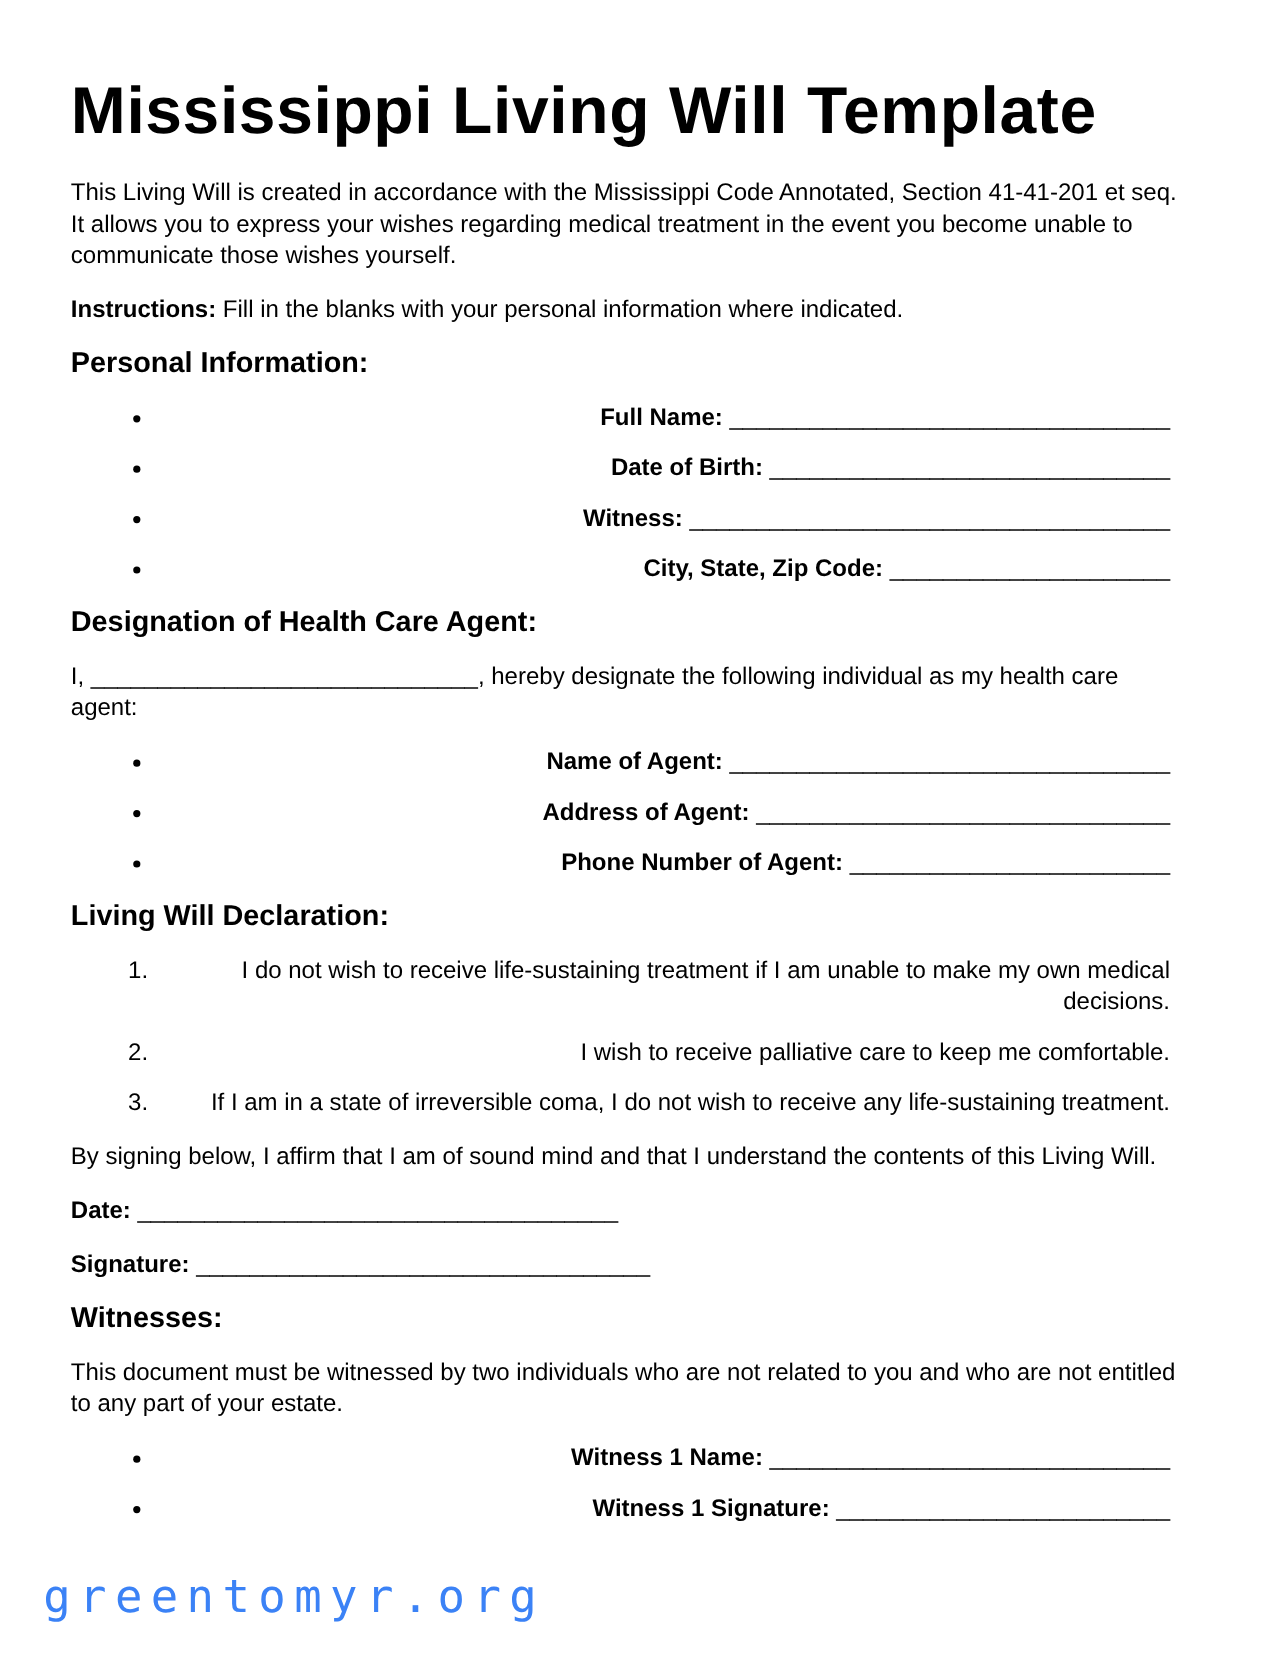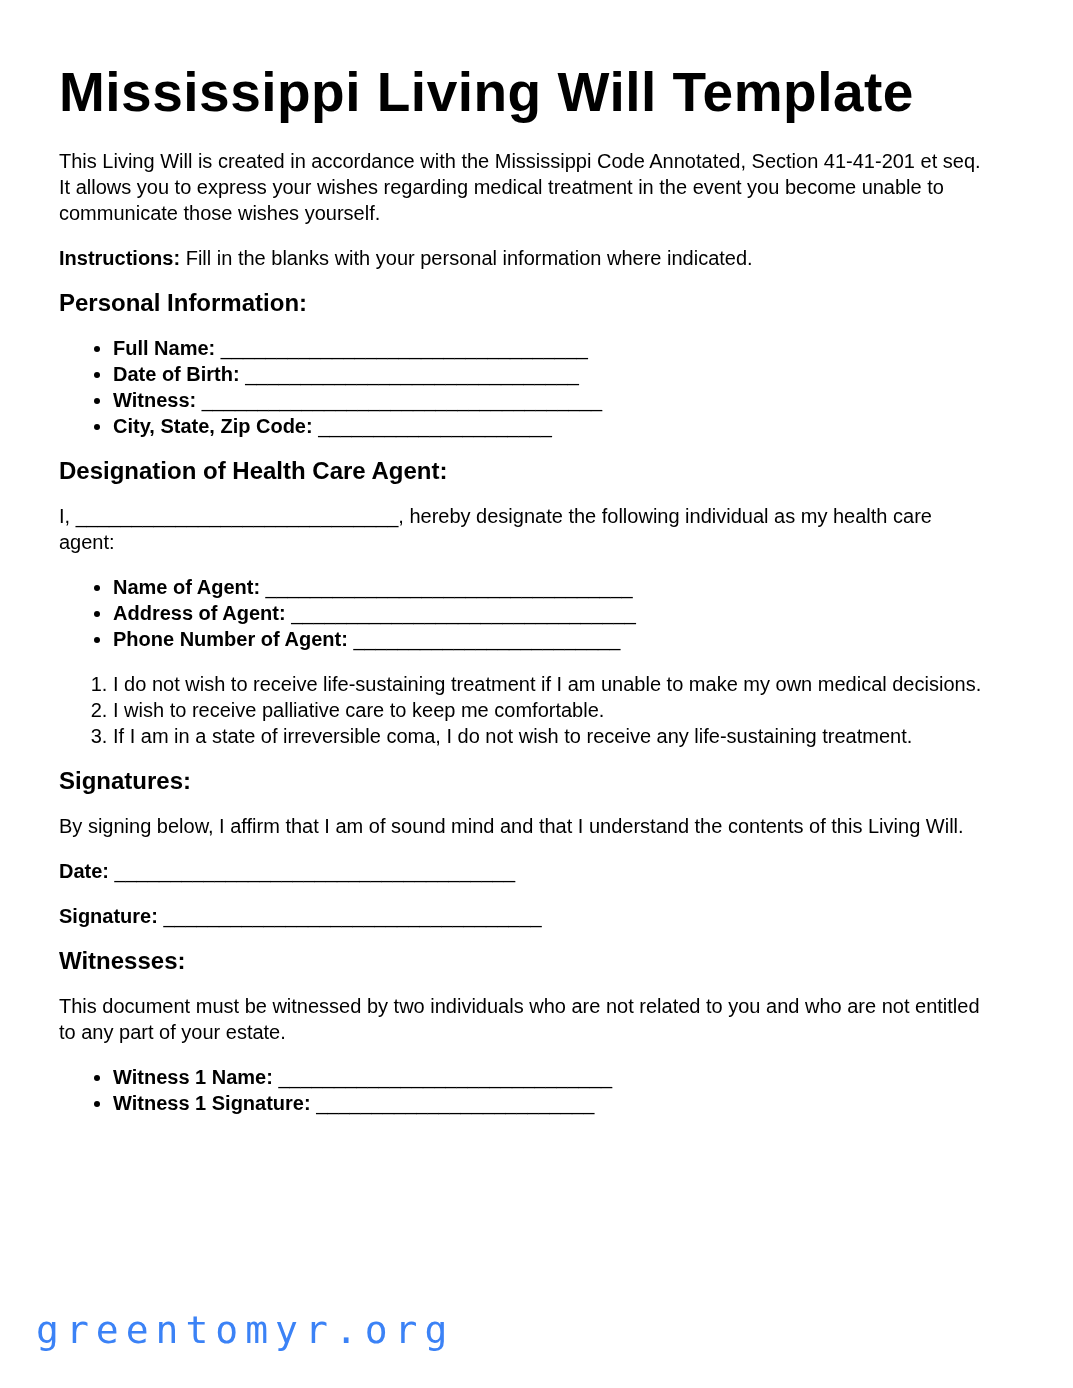--- a/index.html
+++ b/index.html
@@ -24,21 +24,21 @@
     margin: 0 0 30px 0;
   }
   h2 {
     font-size: 24px;
     line-height: 26px;
     font-weight: bold;
     margin: 0 0 19px 0;
   }
   p { margin: 0 0 19px 0; }
   ul, ol { margin: 0 0 19px 0; padding-left: 54px; }
-  li { margin: 0; }
+  li { margin: 16px; text-align: right; }
   .label { font-weight: bold; }
   .blank { white-space: nowrap; }
   .watermark {
     position: absolute;
     left: 36px;
     top: 1306px;
     font-family: "DejaVu Sans Mono", monospace;
     font-size: 38px;
     line-height: 48px;
     letter-spacing: 7px;
@@ -69,29 +69,29 @@
   <h2>Designation of Health Care Agent:</h2>
 
   <p><span>I,</span> <span class="blank">_____________________________</span><span>, hereby designate the following individual as my health care agent:</span></p>
 
   <ul>
     <li><span class="label">Name of Agent:</span> <span class="blank">_________________________________</span></li>
     <li><span class="label">Address of Agent:</span> <span class="blank">_______________________________</span></li>
     <li><span class="label">Phone Number of Agent:</span> <span class="blank">________________________</span></li>
   </ul>
 
+  <h2>Living Will Declaration:</h2>
 
 
   <ol>
     <li>I do not wish to receive life-sustaining treatment if I am unable to make my own medical decisions.</li>
     <li>I wish to receive palliative care to keep me comfortable.</li>
     <li>If I am in a state of irreversible coma, I do not wish to receive any life-sustaining treatment.</li>
   </ol>
 
-  <h2>Signatures:</h2>
 
   <p>By signing below, I affirm that I am of sound mind and that I understand the contents of this Living Will.</p>
 
   <p><span class="label">Date:</span> <span class="blank">____________________________________</span></p>
 
   <p><span class="label">Signature:</span> <span class="blank">__________________________________</span></p>
 
   <h2>Witnesses:</h2>
 
   <p>This document must be witnessed by two individuals who are not related to you and who are not entitled to any part of your estate.</p>

